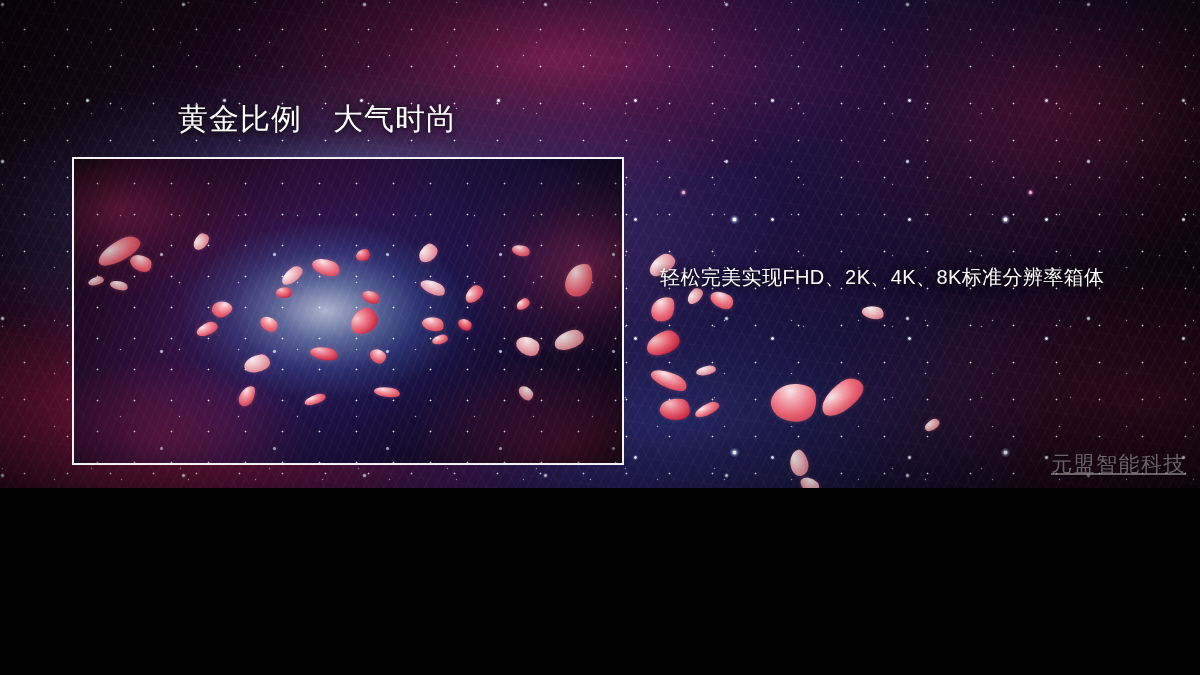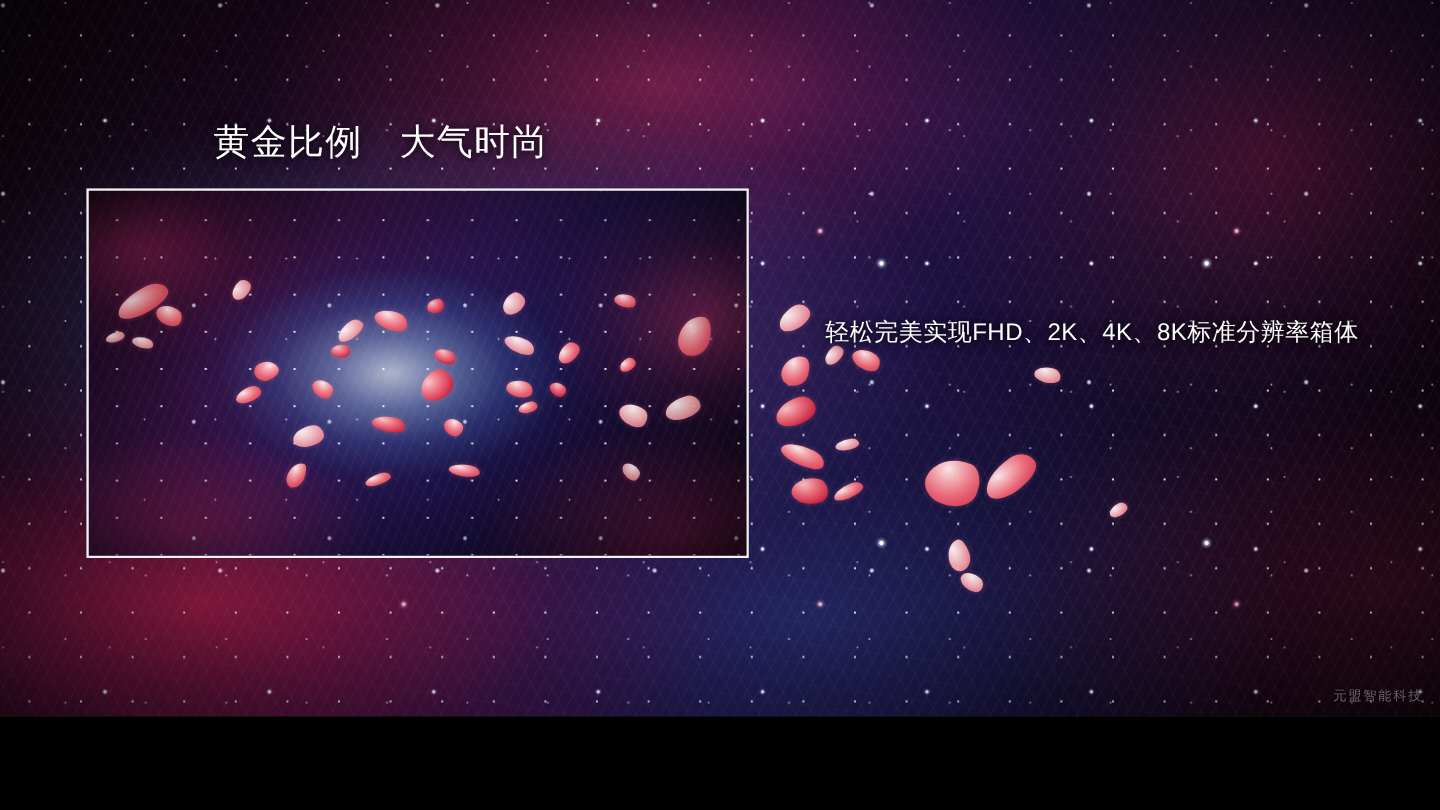--- a/index.html
+++ b/index.html
@@ -5,21 +5,21 @@
 <style>
   html, body {
     margin: 0;
     padding: 0;
     background: #000;
   }
 
   #slide {
     position: relative;
     width: 1200px;
-    height: 597px;
+    height: 488px;
     overflow: hidden;
     background: #404040;
     font-family: "Liberation Sans", "DejaVu Sans", sans-serif;
     user-select: none;
   }
 
   
   .bg-layer {
     position: absolute;
     inset: 0;
@@ -253,30 +253,31 @@
     position: absolute;
     left: 660px;
     top: 256px;
     width: 500px;
     font-size: 20px;
     line-height: 42px;
     letter-spacing: 0.4px;
     color: #ffffff;
     text-shadow: 0 1px 5px rgba(0,0,0,0.80), 0 0 12px rgba(0,0,0,0.55);
   }
-  #body-copy .copy-line { white-space: nowrap; text-align: center; }
+  #body-copy .copy-line { white-space: nowrap; }
 
   #watermark {
     position: absolute;
     right: 14px;
     bottom: 10px;
-    font-size: 11px;
+    font-size: 21px;
     letter-spacing: 1.5px;
     color: rgba(198,190,196,0.50);
     text-shadow: 0 1px 2px rgba(0,0,0,0.55);
+    text-decoration: underline;
   }
 </style>
 </head>
 <body>
 
 <div id="slide">
 
   <div class="bg-layer" id="bg-base"></div>
   <div class="bg-layer" id="bg-filaments"></div>
   <div class="bg-layer" id="bg-core"></div>

